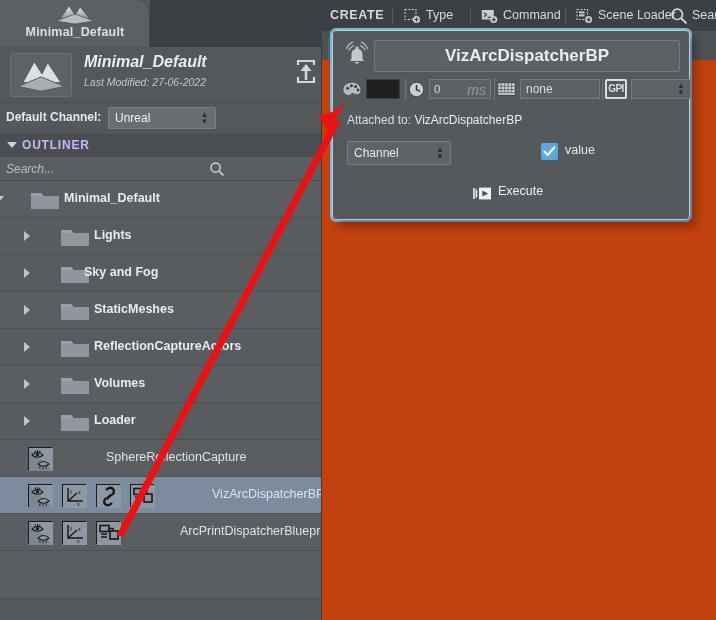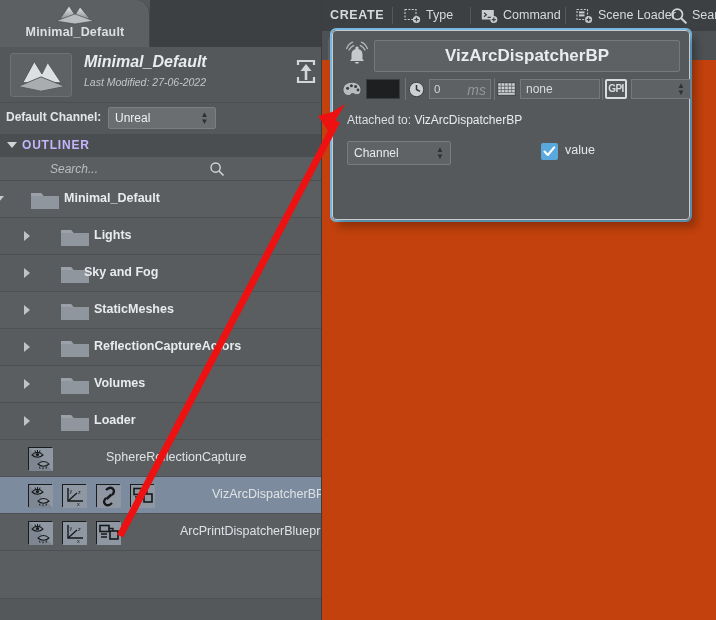--- a/index.html
+++ b/index.html
@@ -100,21 +100,20 @@
   #search-row {
     position: absolute; left: 0; top: 157px; width: 322px; height: 24px;
     background: #5a5e61;
     border-bottom: 1px solid #4a4e51;
   }
   #search-input {
     position: absolute; left: 4px; top: 2px; width: 200px; height: 20px;
     background: transparent; border: none; outline: none;
     color: #cfd3d6; font-size: 12px; font-style: italic;
     font-family: "Liberation Sans", sans-serif;
-    margin-left: 44px;
   }
   #search-input::placeholder { color: #b9bdc0; font-style: italic; }
   #search-icon {
     position: absolute; left: 209px; top: 4px; width: 16px; height: 16px;
   }
   #type-filter {
     position: absolute; left: 228px; top: 0px; width: 94px; height: 24px;
     background: #64686b; border-left: 1px solid #7a7e81;
     color: #eef1f3; font-size: 12px; font-style: italic; font-weight: bold;
     padding-left: 7px; line-height: 23px; margin-top: 28px;
@@ -621,20 +620,28 @@
         <span class="sp4">▲<br>▼</span>
       </div>
 
       <div id="value-check">
         <svg viewBox="0 0 13 13" width="13" height="13">
           <path d="M1.5 6.5 L4.8 10 L11.2 2.4" fill="none" stroke="#ffffff" stroke-width="2.1" stroke-linecap="round" stroke-linejoin="round"></path>
         </svg>
       </div>
       <div id="value-label">value</div>
 
+      <div id="execute-btn">
+        <svg id="exec-icon" viewBox="0 0 19 17">
+          <path d="M1 3 L1 14 M3.4 4.6 L3.4 12.4" stroke="#eef1f3" stroke-width="1.6"></path>
+          <path d="M6 2.6 L18 2.6 L18 14.4 L6 14.4 Z" fill="#eef1f3"></path>
+          <path d="M9.4 5.4 L15 8.5 L9.4 11.6 Z" fill="#4a4d50"></path>
+        </svg>
+        <div id="exec-label">Execute</div>
+      </div>
     </div>
   </div>
 
   <svg id="arrow-layer" viewBox="0 0 716 620">
     <path id="arrow-shaft" d="M120 536 L337 121" stroke="#ee1111" stroke-width="7" fill="none"></path>
     <path id="arrow-head" d="M345 104 L329 132 L318 116 L332 112 Z" fill="#ee1111"></path>
   </svg>
 
 </div>
 

